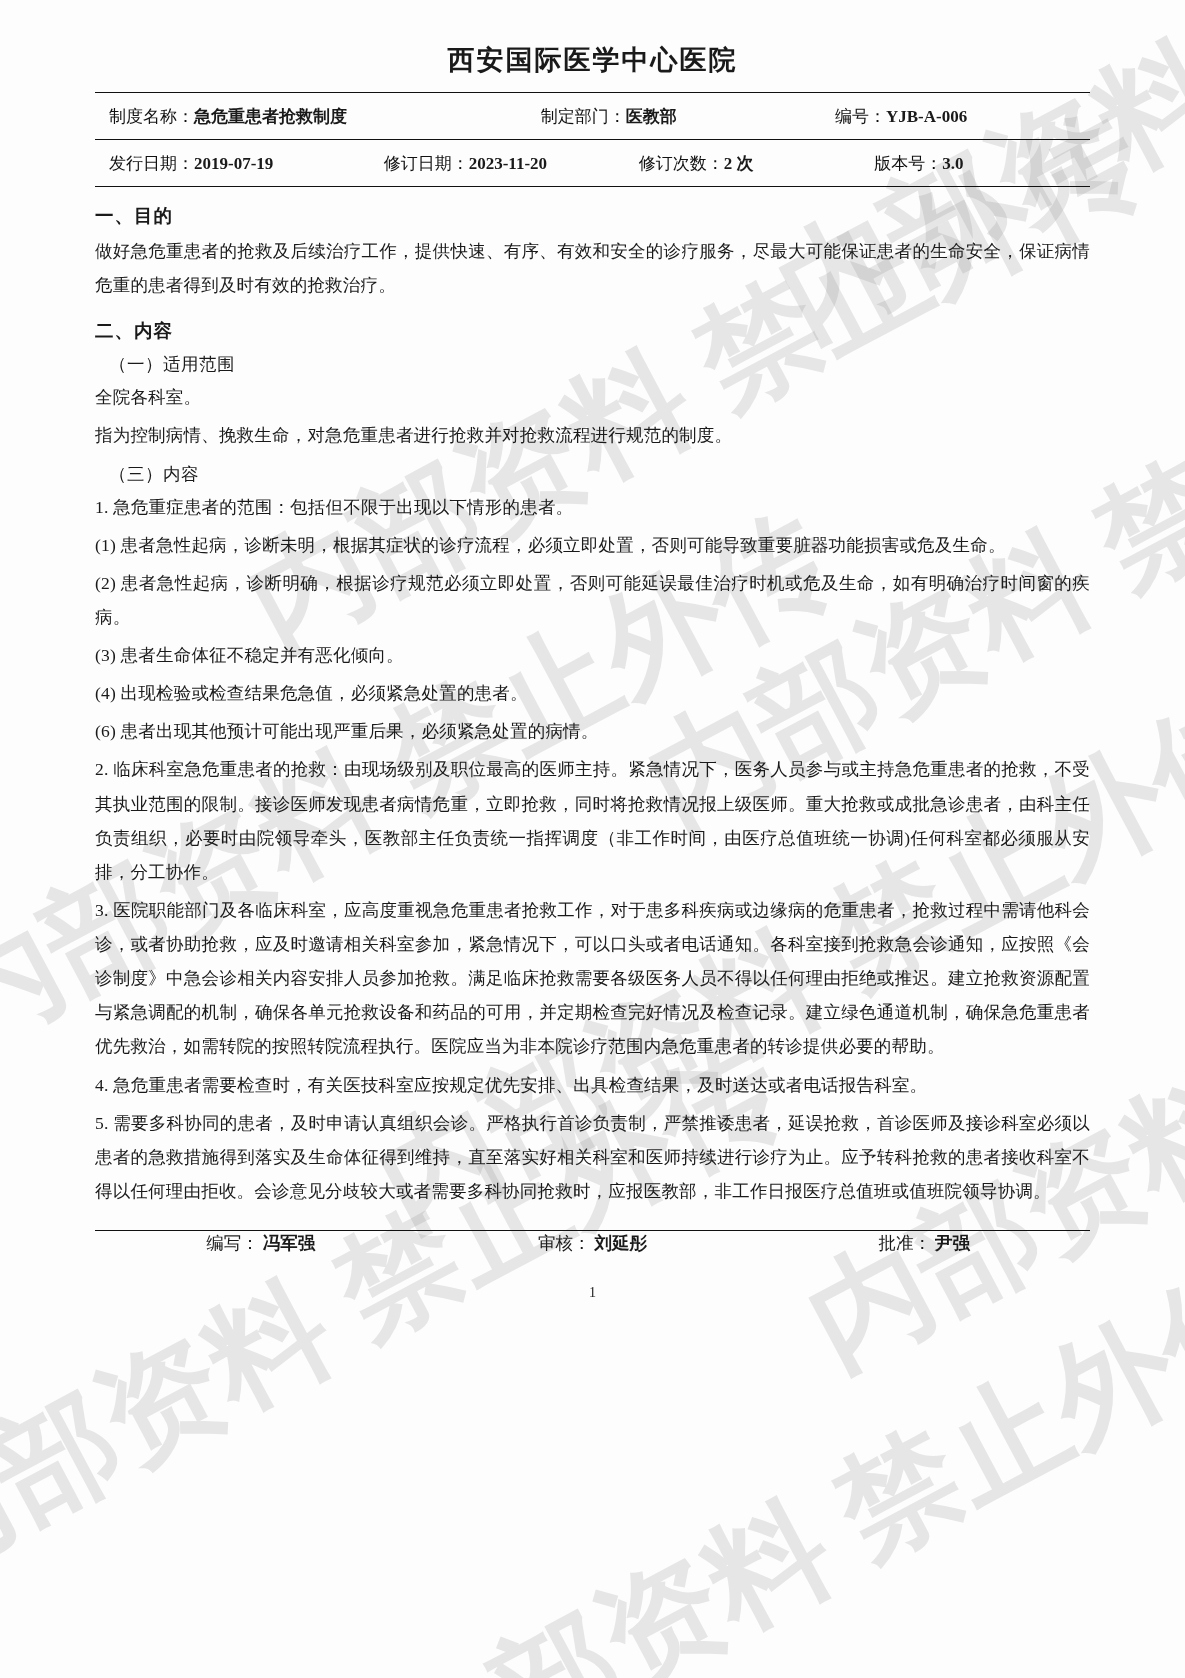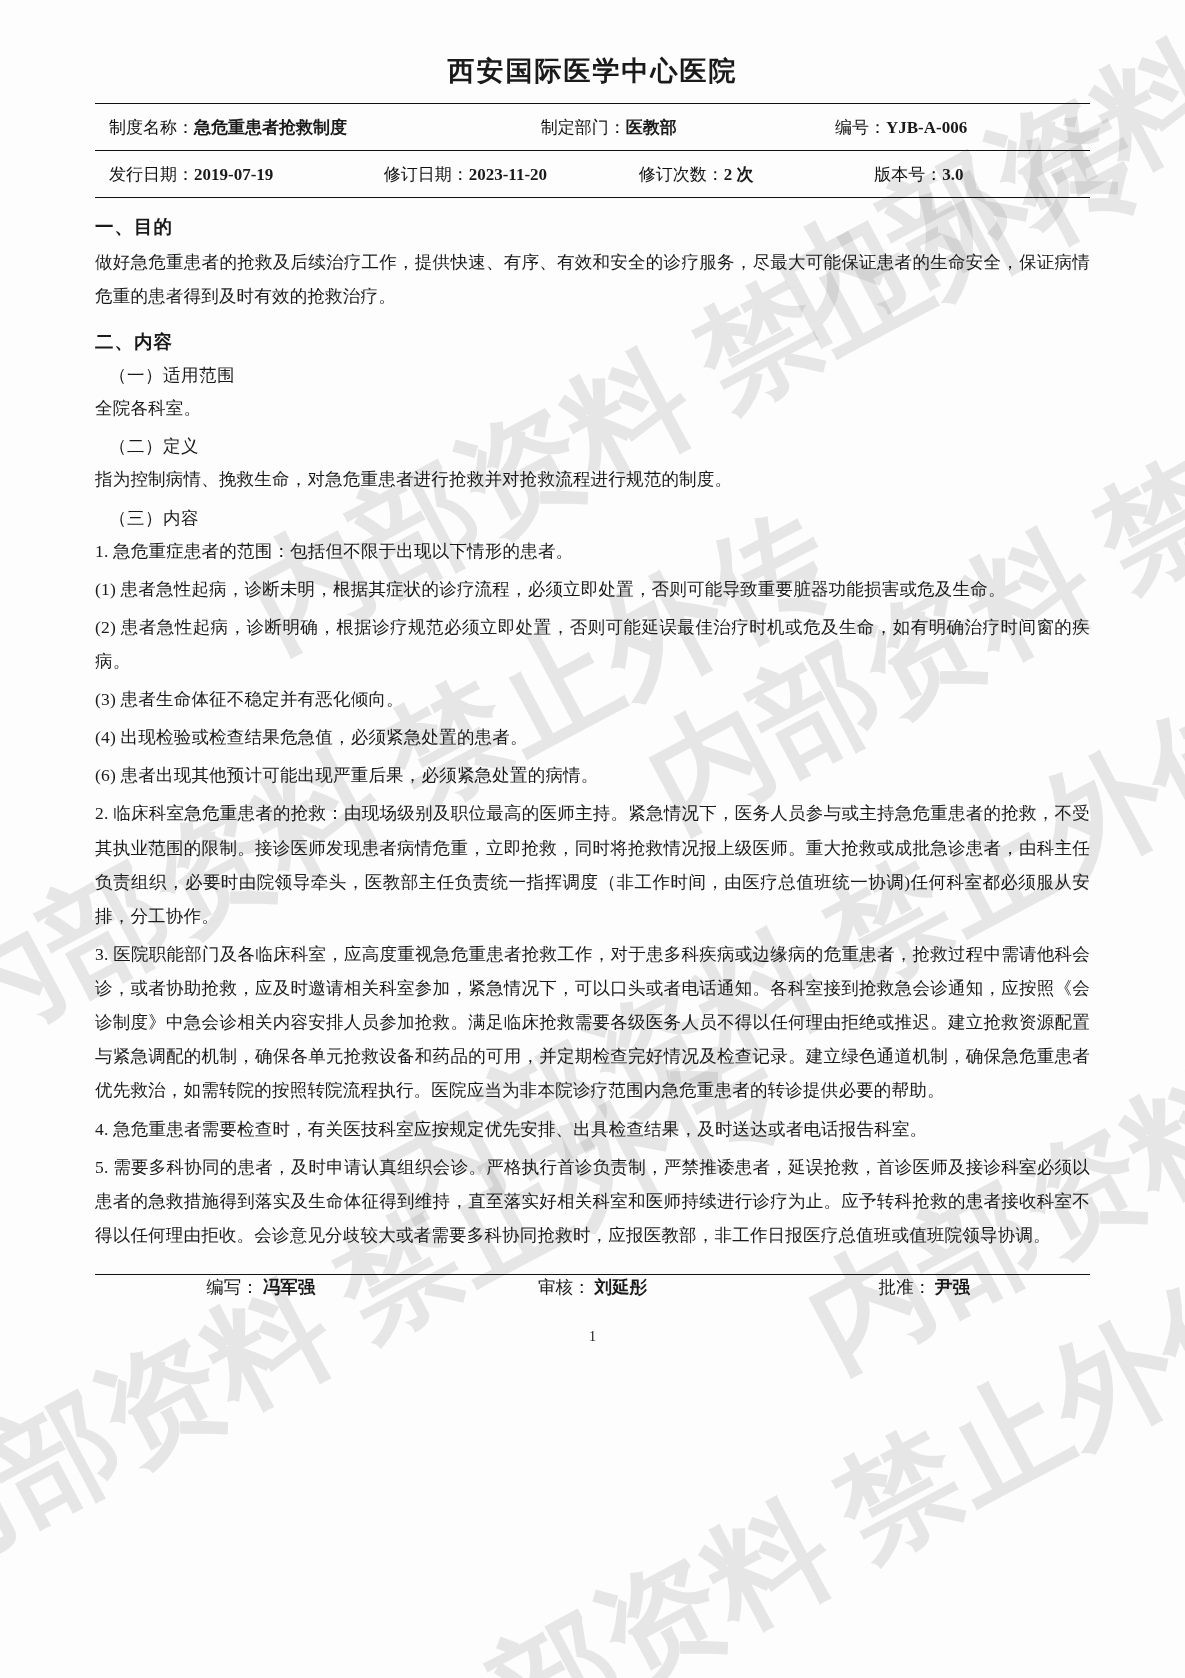--- a/index.html
+++ b/index.html
@@ -32,21 +32,21 @@
     position: absolute;
     font-family: "Liberation Serif", "DejaVu Serif", serif;
     color: rgba(120, 120, 120, 0.17);
     font-weight: bold;
     white-space: nowrap;
     transform-origin: center center;
   }
   .content {
     position: relative;
     z-index: 2;
-    padding: 11px 95px;
+    padding: 0 95px;
     box-sizing: border-box;
   }
   
   .doc-title {
     text-align: center;
     font-size: 27px;
     font-weight: bold;
     letter-spacing: 2px;
     padding-top: 42px;
     padding-bottom: 14px;
@@ -176,21 +176,20 @@
     </div>
 
     <div class="sec-title">一、目的</div>
     <p class="para">做好急危重患者的抢救及后续治疗工作，提供快速、有序、有效和安全的诊疗服务，尽最大可能保证患者的生命安全，保证病情危重的患者得到及时有效的抢救治疗。</p>
 
     <div class="sec-title">二、内容</div>
 
     <div class="sub-title">（一）适用范围</div>
     <p class="para">全院各科室。</p>
 
-    <div class="sub-title">（二）定义</div>
     <p class="para">指为控制病情、挽救生命，对急危重患者进行抢救并对抢救流程进行规范的制度。</p>
 
     <div class="sub-title">（三）内容</div>
 
     <p class="para">1. 急危重症患者的范围：包括但不限于出现以下情形的患者。</p>
     <p class="para">(1) 患者急性起病，诊断未明，根据其症状的诊疗流程，必须立即处置，否则可能导致重要脏器功能损害或危及生命。</p>
     <p class="para">(2) 患者急性起病，诊断明确，根据诊疗规范必须立即处置，否则可能延误最佳治疗时机或危及生命，如有明确治疗时间窗的疾病。</p>
     <p class="para">(3) 患者生命体征不稳定并有恶化倾向。</p>
     <p class="para">(4) 出现检验或检查结果危急值，必须紧急处置的患者。</p>
     <p class="para">(6) 患者出现其他预计可能出现严重后果，必须紧急处置的病情。</p>

